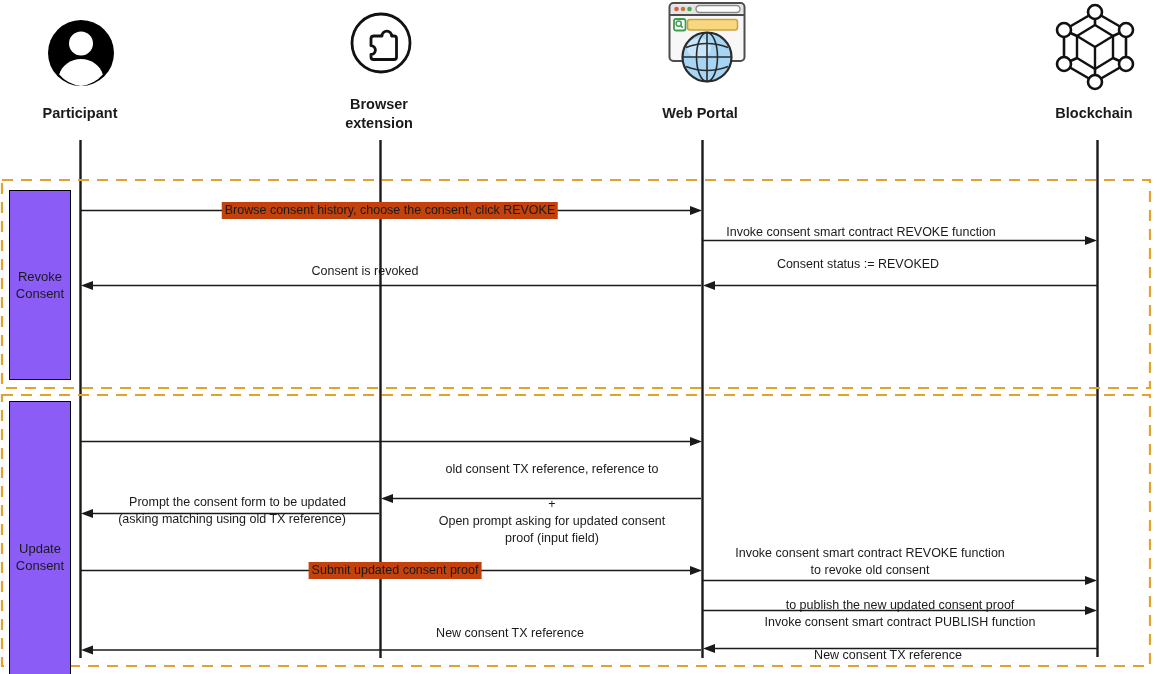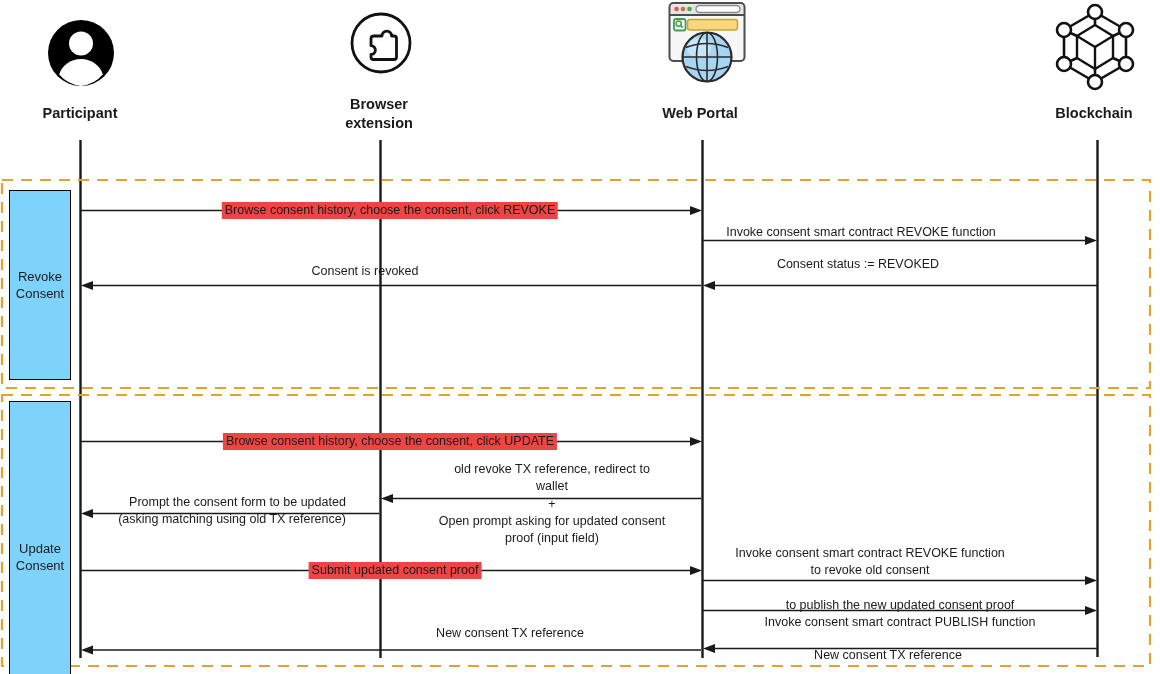--- a/index.html
+++ b/index.html
@@ -1,28 +1,28 @@
 <!DOCTYPE html>
 <html><head>
 <meta charset="utf-8">
 <style>
   html,body{margin:0;padding:0;background:#fff;}
   .stage{position:relative;width:1160px;height:674px;background:#fff;overflow:hidden;
          font-family:"Liberation Sans","DejaVu Sans",sans-serif;color:#1a1a1a;}
   .overlay{position:absolute;left:0;top:0;width:1160px;height:674px;}
-  .grp-label{position:absolute;left:9px;width:62px;border:1px solid #000;background:#7dd3fc;
+  .grp-label{position:absolute;left:9px;width:62px;border:1px solid #000;background:#8b5cf6;
              display:flex;align-items:center;justify-content:center;text-align:center;
              font-size:13px;line-height:17px;box-sizing:border-box;}
   .actor{position:absolute;}
   .actor-label{position:absolute;transform:translateX(-50%);font-weight:bold;font-size:14.5px;
                line-height:19px;text-align:center;white-space:nowrap;}
   .msg{position:absolute;transform:translateX(-50%);font-size:12.5px;line-height:17px;
        text-align:center;white-space:nowrap;}
   .msg span{display:block;}
-  .inline-bg{background:#ef4444;padding:0 3px;text-align:right;}
+  .inline-bg{background:#c2410c;padding:0 3px;text-align:right;}
 </style>
 </head>
 <body>
 
 <div class="stage">
 
   <svg class="overlay" viewBox="0 0 1160 674">
     <g stroke="#1a1a1a" stroke-width="2.4">
       <line x1="80.5" y1="140" x2="80.5" y2="658"></line>
       <line x1="380.5" y1="140" x2="380.5" y2="658"></line>
@@ -146,25 +146,23 @@
           <circle cx="13" cy="27" r="7"></circle>
       </g>
     </svg>
   </div>
   <div class="actor-label" style="left:1094px;top:104px;">Blockchain</div>
 
   <div class="msg inline-bg" style="left:390px;top:202px;">Browse consent history, choose the consent, click REVOKE</div>
   <div class="msg" style="left:861px;top:224px;">Invoke consent smart contract REVOKE function</div>
   <div class="msg" style="left:858px;top:256px;text-align:right;">Consent status := REVOKED</div>
   <div class="msg" style="left:365px;top:263px;">Consent is revoked</div>
-  <div class="msg inline-bg" style="left:390px;top:433px;">Browse consent history, choose the consent, click UPDATE</div>
 
   <div class="msg" style="left:552px;top:461px;">
-    <span>old revoke TX reference, redirect to</span>
-    <span>wallet</span>
+    <span>old consent TX reference, reference to</span>
   </div>
   <div class="msg" style="left:552px;top:496px;">
     <span>+</span>
     <span>Open prompt asking for updated consent</span>
     <span>proof (input field)</span>
   </div>
 
   <div class="msg" style="left:232px;top:494px;text-align:right;">
     <span>Prompt the consent form to be updated</span>
     <span>(asking matching using old TX reference)</span>

